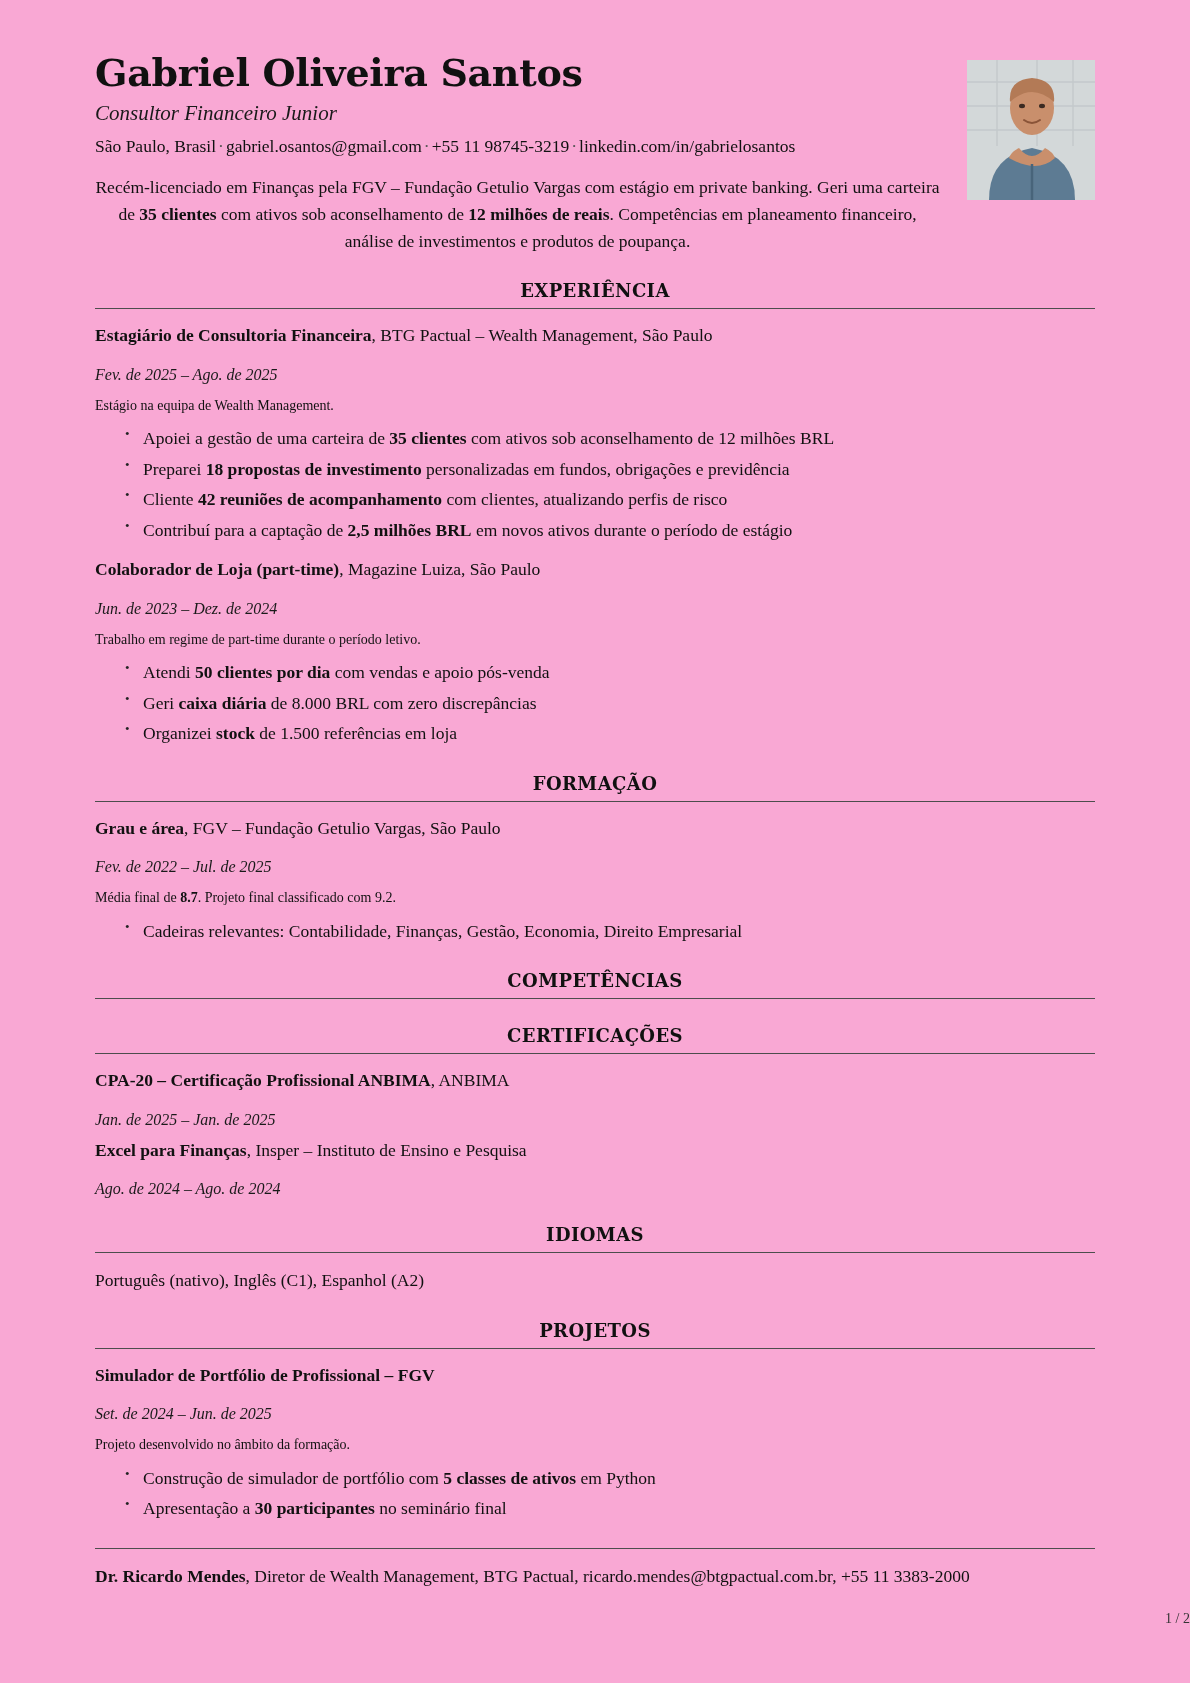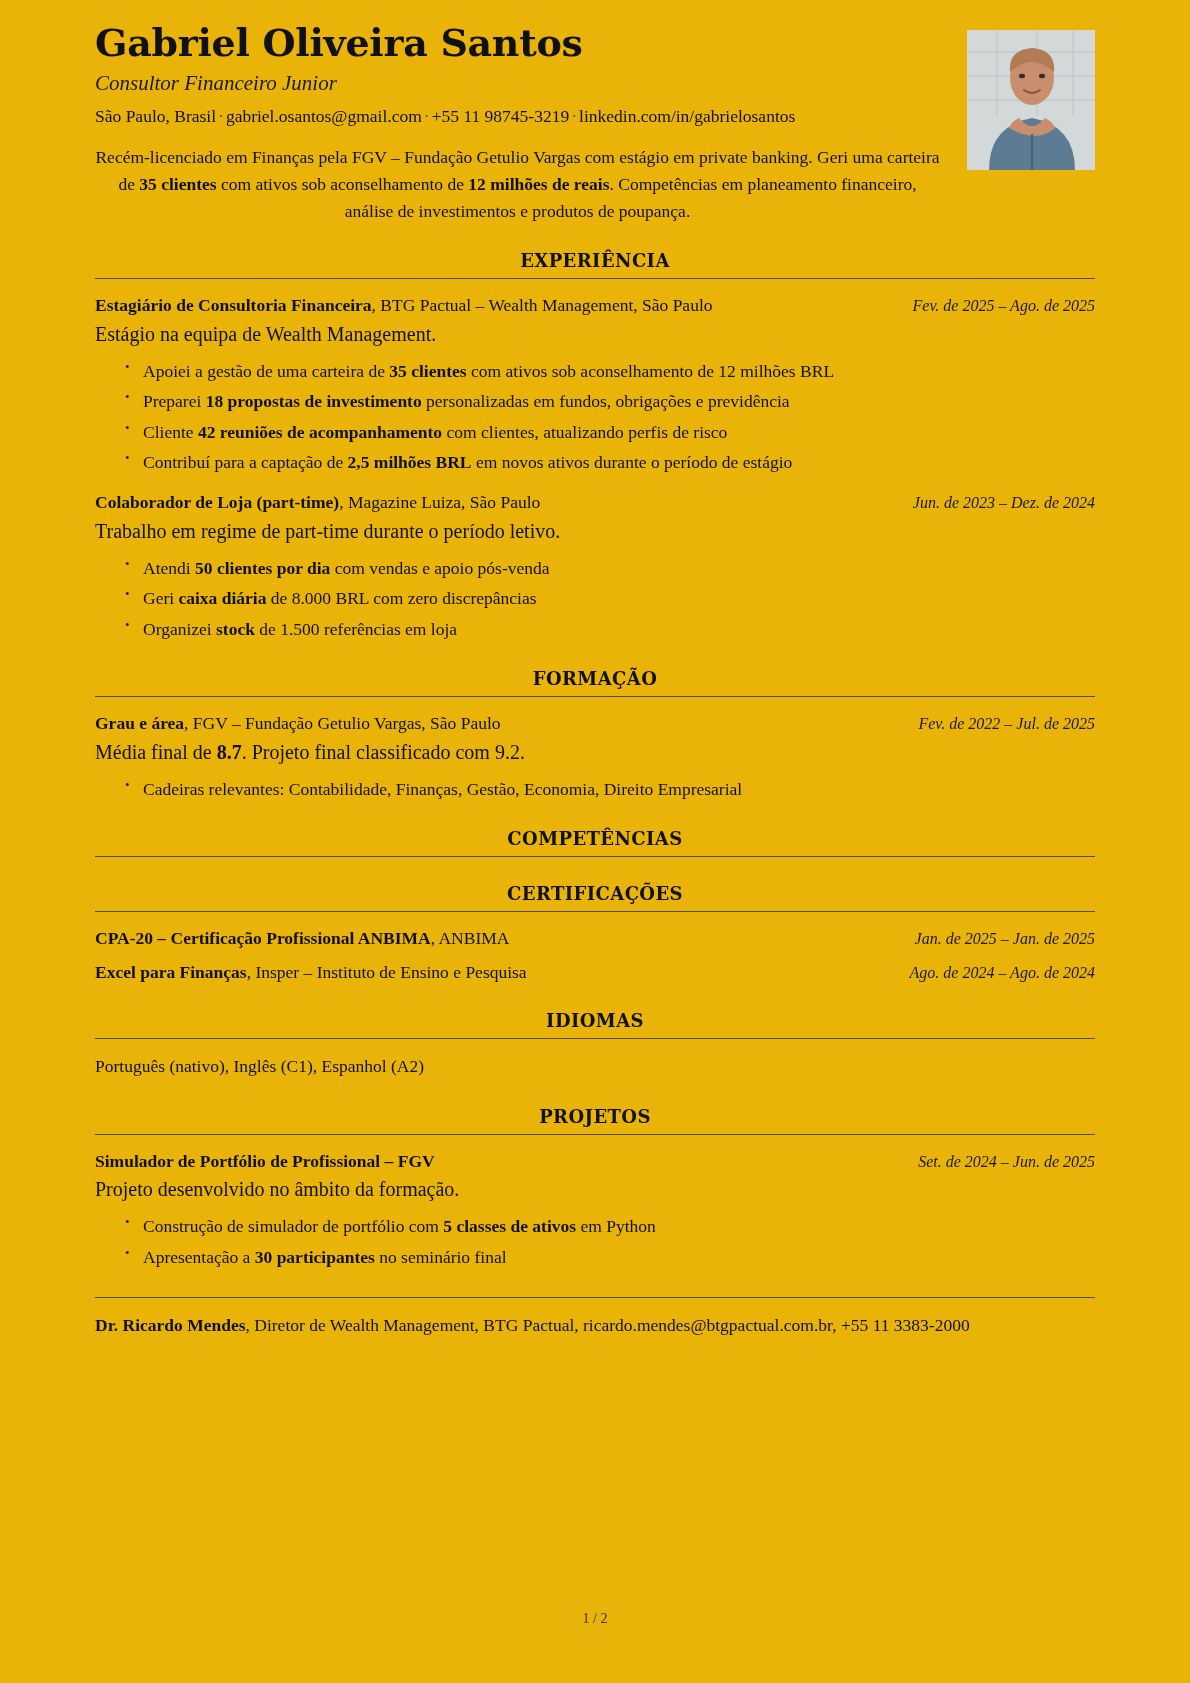--- a/index.html
+++ b/index.html
@@ -8,23 +8,23 @@
     background: #d8d8d8;
   }
   body {
     font-family: "Liberation Serif", "DejaVu Serif", serif;
   }
   .page {
     position: relative;
     width: 1190px;
     height: 1683px;
     margin: 0 auto;
-    background: #eab308;
+    background: #f9a8d4;
     box-sizing: border-box;
-    padding: 22px 62px 0 62px;
+    padding: 52px 62px 0 62px;
     overflow: hidden;
   }
   .inner { width: 1000px; margin: 0 auto; position: relative; }
 
   
   .header { position: relative; min-height: 140px; }
   .name {
     font-family: "DejaVu Serif", "Liberation Serif", serif;
     font-weight: bold;
     font-size: 38px;
@@ -86,39 +86,40 @@
     margin: 0 0 14px 0;
     height: 0;
   }
 
   .entry { margin-bottom: 14px; }
   .entry-head {
     display: flex;
     justify-content: space-between;
     align-items: baseline;
     gap: 18px;
+    flex-direction: column;
   }
   .entry-title {
     font-size: 17.5px;
     color: #111111;
     line-height: 1.4;
   }
   .entry-title b { font-weight: bold; }
   .entry-date {
     font-style: italic;
     font-size: 16px;
     color: #1a1a1a;
     white-space: nowrap;
     flex: 0 0 auto;
   }
   .entry-sub {
-    font-size: 20px;
+    font-size: 14px;
     color: #111111;
     line-height: 1.45;
-    margin-top: 2px;
+    margin-top: 12px;
   }
   ul.bullets {
     list-style: none;
     margin: 9px 0 0 0;
     padding: 0 0 0 30px;
   }
   ul.bullets li {
     position: relative;
     font-size: 17.5px;
     line-height: 1.52;
@@ -144,21 +145,21 @@
     text-align: justify;
     text-justify: inter-word;
   }
   .cert-row { margin-bottom: 9px; }
 
   .footer {
     position: absolute;
     left: 0;
     right: 0;
     bottom: 56px;
-    text-align: center;
+    text-align: right;
     font-size: 14px;
     color: #333333;
   }
 </style>
 </head>
 <body>
 
 <div class="page">
   <div class="inner">
 

